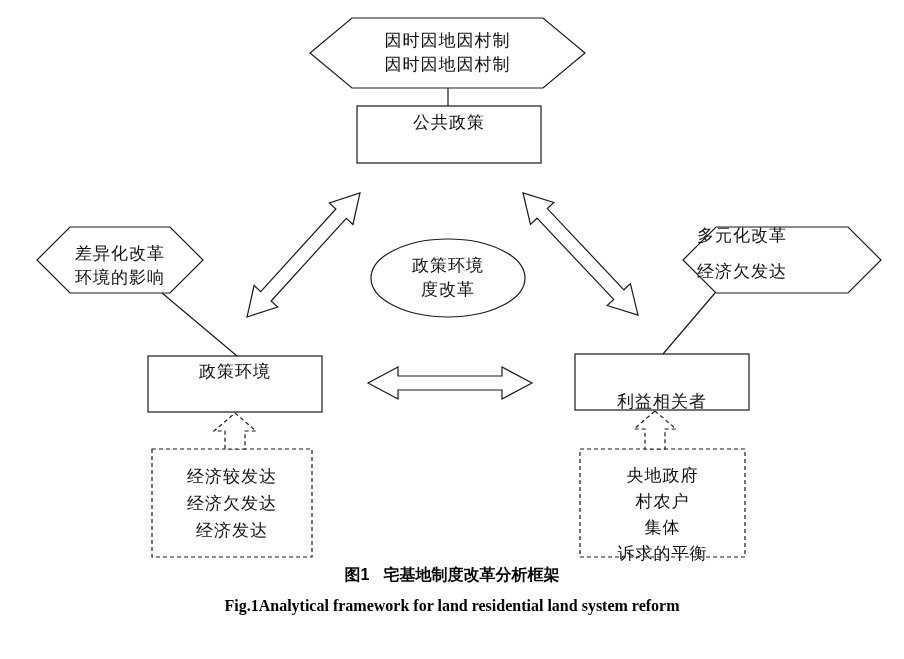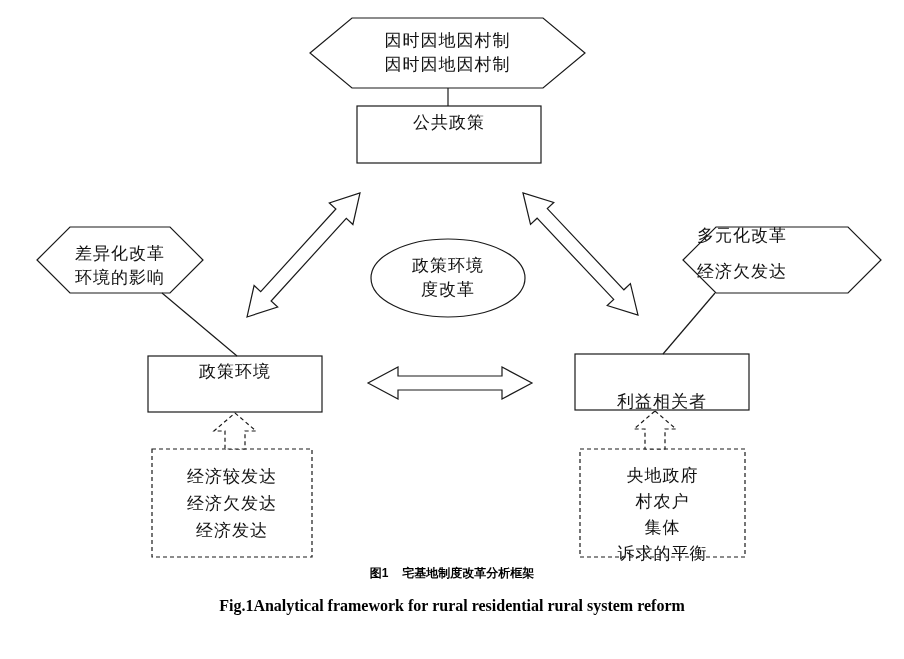--- a/index.html
+++ b/index.html
@@ -31,21 +31,21 @@
   .list { line-height: 27px; }
   .list-tight { line-height: 26px; }
 
   .caption-zh {
     position: absolute;
     left: 0; right: 0;
     top: 565px;
     text-align: center;
     font-family: "Liberation Sans", sans-serif;
     font-weight: bold;
-    font-size: 12px;
+    font-size: 16px;
     color: #000;
   }
   .caption-zh .cap-label { margin-right: 14px; }
 
   .caption-en {
     position: absolute;
     left: 0; right: 0;
     top: 597px;
     text-align: center;
     font-family: "Liberation Serif", serif;
@@ -129,16 +129,16 @@
     <div>央地政府</div>
     <div>村农户</div>
     <div>集体</div>
     <div>诉求的平衡</div>
   </div>
 
   <div class="caption-zh">
     <span class="cap-label">图1</span><span>宅基地制度改革分析框架</span>
   </div>
   <div class="caption-en">
-    <span class="cap-label">Fig.1</span><span>Analytical framework for rural residential rural system reform</span>
+    <span class="cap-label">Fig.1</span><span>Analytical framework for land residential land system reform</span>
   </div>
 
 </div>
 
 </body></html>

